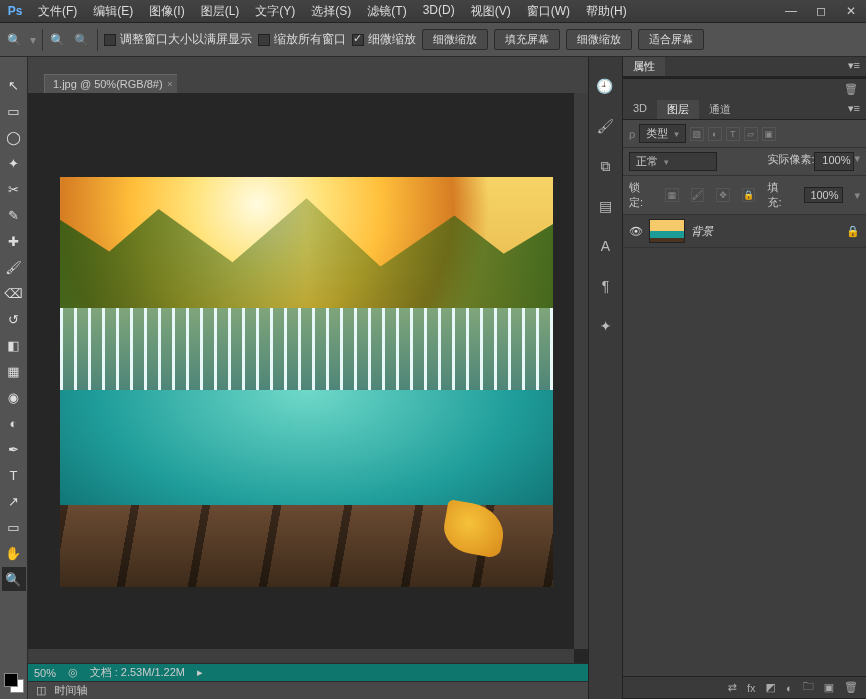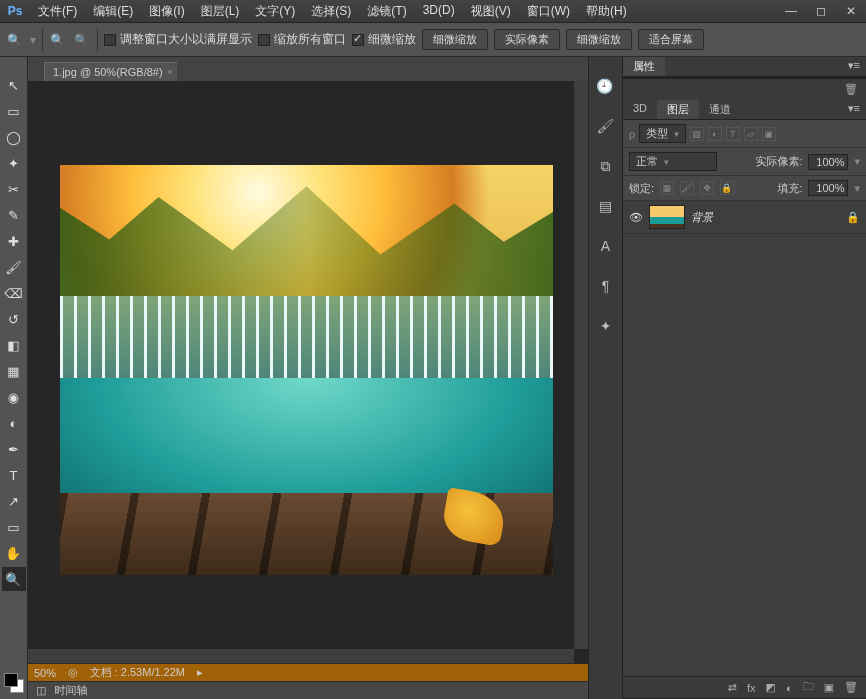--- a/index.html
+++ b/index.html
@@ -28,57 +28,57 @@
 
 .toolbox { width: 28px; background: #535353; border-right: 1px solid #2a2a2a; display: flex; flex-direction: column; align-items: center; padding-top: 16px; }
 .toolbox .tool { width: 24px; height: 24px; display: flex; align-items: center; justify-content: center; color: #ddd; font-size: 13px; margin-bottom: 2px; }
 .toolbox .tool.active { background: #2a2a2a; }
 .toolbox .swatch { margin-top: auto; margin-bottom: 6px; width: 20px; height: 20px; position: relative; }
 .toolbox .swatch .fg { width: 14px; height: 14px; background: #000; border: 1px solid #888; position: absolute; top: 0; left: 0; }
 .toolbox .swatch .bg { width: 14px; height: 14px; background: #fff; border: 1px solid #888; position: absolute; bottom: 0; right: 0; }
 
 
 .docwrap { flex: 1; display: flex; flex-direction: column; background: #2a2a2a; }
-.tabs { height: 24px; background: #434343; display: flex; align-items: flex-end; padding-left: 16px; }
+.tabs { height: 36px; background: #434343; display: flex; align-items: flex-end; padding-left: 16px; }
 .tab { background: #535353; color: #ccc; font-size: 11px; padding: 3px 14px 3px 8px; border-top: 1px solid #666; border-left: 1px solid #666; position: relative; }
 .tab .x { position: absolute; right: 4px; top: 4px; font-size: 9px; color: #999; }
 .canvaswrap { flex: 1; background: #262626; position: relative; overflow: hidden; }
 .canvas { position: absolute; left: 32px; top: 84px; width: 493px; height: 410px; background: #888; overflow: hidden; }
 
 .sky { position: absolute; inset: 0; height: 55%; background: radial-gradient(circle at 40% 12%, #fffbe0 0%, #ffe37a 18%, #ffbf3b 35%, #d67d23 55%, transparent 65%), linear-gradient(#f6d465,#d9a039); }
 .trees { position: absolute; top: 0; bottom: 48%; left: 0; right: 0; background: linear-gradient(to right, rgba(40,90,20,.85), rgba(90,120,20,.4), rgba(40,90,20,.85)); clip-path: polygon(0 20%,10% 35%,20% 15%,35% 40%,50% 10%,65% 42%,80% 18%,90% 36%,100% 22%,100% 100%,0 100%); }
 .falls { position: absolute; top: 32%; left: 0; right: 0; height: 22%; background: repeating-linear-gradient(90deg,#e8f7f7 0 3px,transparent 3px 14px), linear-gradient(#7fa57a,#4a8278); }
 .water { position: absolute; top: 52%; left: 0; right: 0; bottom: 14%; background: radial-gradient(ellipse at 50% 0%, #6fd9c9, #1f9d9a 60%, #0e6b6d); }
 .pier { position: absolute; bottom: 0; left: 0; right: 0; height: 20%; background: linear-gradient(#6a4a32,#3d2b1a); }
 .pier::before { content:""; position:absolute; inset:0; background: repeating-linear-gradient(100deg, rgba(0,0,0,.45) 0 8px, transparent 8px 70px); }
 .leaf { position:absolute; bottom:8%; right:10%; width:60px; height:50px; background: radial-gradient(circle at 40% 40%, #f6c23a, #d88a1a); border-radius: 10% 60% 20% 50%; transform: rotate(10deg); }
 
-.statusbar { height: 18px; background: #a16207; border-top: 1px solid #2a2a2a; display: flex; align-items: center; font-size: 11px; color: #ccc; padding: 0 6px; gap: 12px; }
+.statusbar { height: 18px; background: #0f766e; border-top: 1px solid #2a2a2a; display: flex; align-items: center; font-size: 11px; color: #ccc; padding: 0 6px; gap: 12px; }
 .timeline { height: 18px; background: #474747; border-top: 1px solid #2a2a2a; display: flex; align-items: center; font-size: 11px; color: #ccc; padding: 0 8px; gap: 8px; }
 
 
 .hscroll { position: absolute; bottom: 0; left: 0; right: 14px; height: 14px; background: #3e3e3e; }
 .vscroll { position: absolute; top: 0; bottom: 14px; right: 0; width: 14px; background: #3e3e3e; }
 
 
 .iconcol { width: 34px; background: #3a3a3a; border-left: 1px solid #222; display: flex; flex-direction: column; align-items: center; padding-top: 18px; gap: 18px; }
 .iconcol .ico { width: 22px; height: 22px; color: #bbb; display: flex; align-items: center; justify-content: center; font-size: 14px; }
 
 
 .rightcol { width: 244px; background: #535353; border-left: 1px solid #222; display: flex; flex-direction: column; }
 .panel { background: #474747; border-bottom: 1px solid #222; }
 .panel-tabs { display: flex; background: #3a3a3a; border-bottom: 1px solid #222; height: 20px; }
 .panel-tabs .ptab { padding: 2px 10px; font-size: 11px; color: #bbb; }
 .panel-tabs .ptab.active { background: #474747; color: #eee; }
 .panel-tabs .menu { margin-left: auto; padding: 2px 6px; color: #bbb; font-size: 11px; }
 .panel-body { padding: 8px; font-size: 11px; color: #ccc; }
 
 .layers .filters { display: flex; align-items: center; gap: 4px; padding: 4px 6px; border-bottom: 1px solid #333; font-size: 11px; color: #ccc; }
-.layers .blend { display: flex; align-items: center; gap: 6px; padding: 4px 6px; border-bottom: 1px solid #333; font-size: 11px; color: #ccc; }
-.layers .lock { display: flex; align-items: center; gap: 6px; padding: 4px 6px; border-bottom: 1px solid #333; font-size: 11px; color: #ccc; }
+.layers .blend { display: flex; padding: 4px 6px; border-bottom: 1px solid #333; font-size: 11px; color: #ccc; }
+.layers .lock { display: flex; align-items: center; gap: 12px; padding: 4px 6px; border-bottom: 1px solid #333; font-size: 11px; color: #ccc; }
 .layers .list { background: #3e3e3e; min-height: 140px; }
 .layer { display: flex; align-items: center; gap: 6px; padding: 4px 6px; border-bottom: 1px solid #333; font-size: 11px; color: #ddd; }
 .layer .eye { width: 14px; text-align: center; }
 .layer .thumb { width: 36px; height: 24px; background: linear-gradient(#f6c96b 0 50%, #1d9c97 50% 80%, #4b3322 80%); border: 1px solid #222; }
 .layer .lockico { margin-left: auto; color: #aaa; }
 .layers .footer { height: 22px; background: #3a3a3a; border-top: 1px solid #222; display: flex; align-items: center; justify-content: flex-end; gap: 10px; padding: 0 8px; color: #aaa; font-size: 11px; }
 
 .pct-field { width: 40px; background: #3a3a3a; border: 1px solid #222; color: #ccc; font-size: 11px; padding: 1px 3px; text-align: right; }
 .dd { background: #3a3a3a; border: 1px solid #222; color: #ccc; font-size: 11px; padding: 1px 6px; position: relative; }
 .dd::after { content: "▾"; margin-left: 6px; color: #888; font-size: 9px; }
@@ -121,21 +121,21 @@
     </label>
   <label class="chk">
       <span class="box"></span>
       <span>缩放所有窗口</span>
     </label>
   <label class="chk">
       <span class="box on"></span>
       <span>细微缩放</span>
     </label>
   <button class="btn">细微缩放</button>
-  <button class="btn">实际像素</button>
+  <button class="btn">填充屏幕</button>
   <button class="btn">细微缩放</button>
   <button class="btn">适合屏幕</button>
 </div>
 
 <div class="main">
 
   <div class="toolbox">
     <div class="tool">↖</div>
     <div class="tool">▭</div>
     <div class="tool">◯</div>

